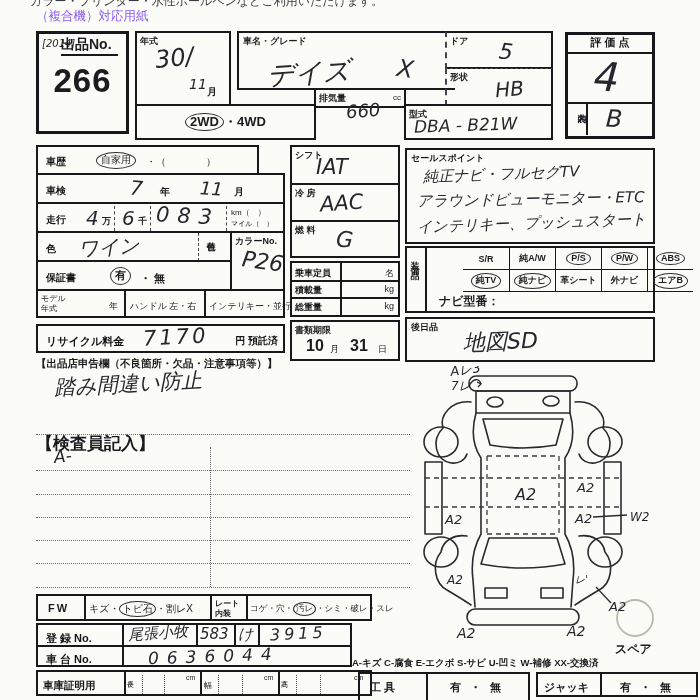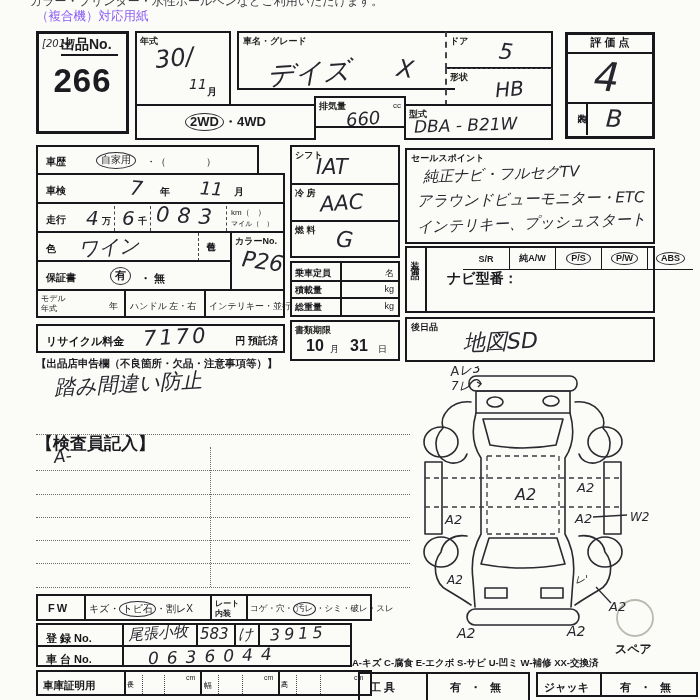--- a/index.html
+++ b/index.html
@@ -60,21 +60,21 @@
 </div>
 <div class="cell" style="left:445px; top:68px; width:108px; height:38px; border-left:2px dashed #44444c; border-top:1.5px dashed #44444c;">
   <span class="abs lbl" style="left:3px; top:2px; font-weight:bold;">形状</span>
   <span class="abs hand" style="left:48px; top:10px; font-size:20px; transform:rotate(-5deg);">HB</span>
 </div>
 <div class="cell" style="left:135px; top:104px; width:181px; height:36px;">
   <div class="abs" style="left:0; top:7px; width:100%; text-align:center; font-size:13px; font-weight:bold;">
     <span class="circled">2WD</span><span>・</span><span>4WD</span>
   </div>
 </div>
-<div class="cell" style="left:314px; top:96px; width:92px; height:32px;text-decoration:underline;">
+<div class="cell" style="left:314px; top:88px; width:92px; height:20px;text-decoration:underline;">
   <span class="abs lbl" style="left:3px; top:2px; font-weight:bold;">排気量</span>
   <span class="abs lbl" style="right:3px; top:3px; font-size:8px;">cc</span>
   <span class="abs hand" style="left:30px; top:12px; font-size:18px; transform:rotate(-4deg);">660</span>
 </div>
 <div class="cell" style="left:404px; top:104px; width:149px; height:36px;">
   <span class="abs lbl" style="left:3px; top:2px; font-weight:bold;">型式</span>
   <span class="abs hand" style="left:8px; top:11px; font-size:17px; transform:rotate(-2deg);">DBA - B21W</span>
 </div>
 
 <div class="cell thick" style="left:565px; top:32px; width:90px; height:107px;">
@@ -196,21 +196,38 @@
       <div class="eqcell">
           <span class="circled">P/S</span>
         </div>
       <div class="eqcell">
           <span class="circled">P/W</span>
         </div>
       <div class="eqcell">
           <span class="circled">ABS</span>
         </div>
     </div>
-    <div style="height:18px; display:flex; align-items:center; padding-left:20px; font-size:14px; font-weight:bold;">ナビ型番：</div>
+    <div class="eqrow">
+      <div class="eqcell" style="border-left:none;">
+          <span class="circled">純TV</span>
+        </div>
+      <div class="eqcell">
+          <span class="circled">純ナビ</span>
+        </div>
+      <div class="eqcell">
+          <span>革シート</span>
+        </div>
+      <div class="eqcell">
+          <span>外ナビ</span>
+        </div>
+      <div class="eqcell">
+          <span class="circled">エアB</span>
+        </div>
+    </div>
+    <div style="height:18px; display:flex; align-items:center; padding-left:12px; font-size:12px; font-weight:bold;">ナビ型番：</div>
   </div>
 </div>
 
 <div class="cell" style="left:405px; top:317px; width:250px; height:45px;">
   <span class="abs" style="left:4px; top:2px; font-size:9px; font-weight:bold;">後日品</span>
   <span class="abs hand" style="left:56px; top:12px; font-size:22px; transform:rotate(-2deg);">地図SD</span>
 </div>
 
 <div class="abs" style="left:36px; top:432px; font-size:17px; font-weight:bold;">【検査員記入】</div>
 <div class="dotline" style="left:36px; top:434px; width:374px;"></div>

